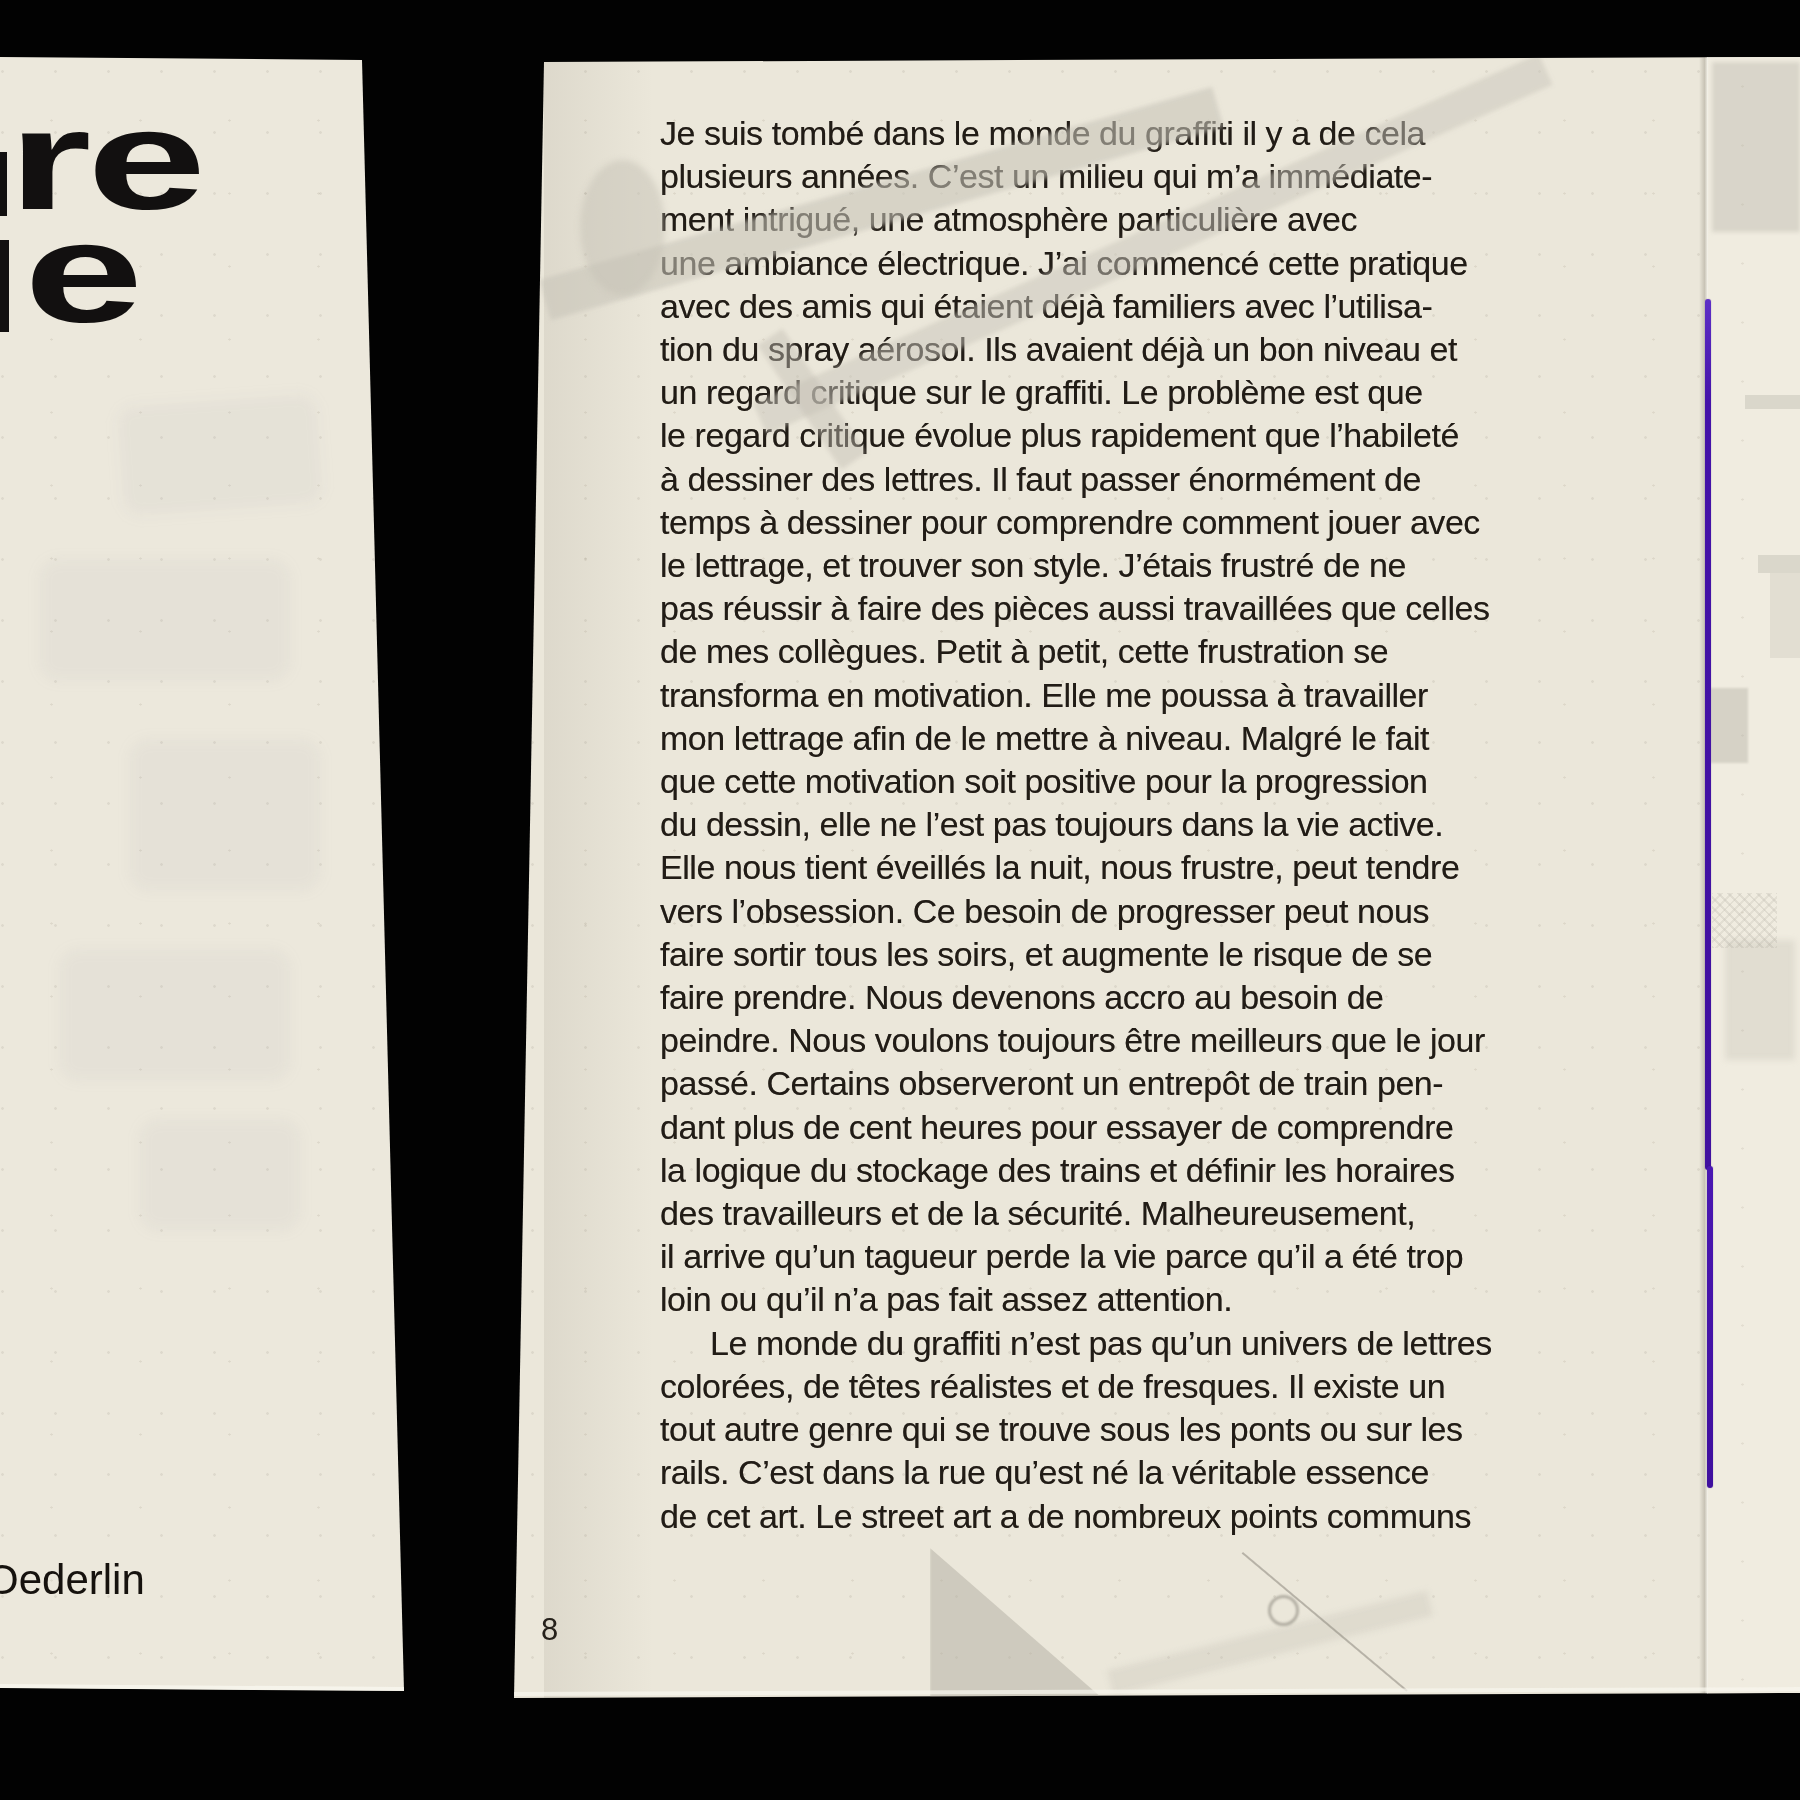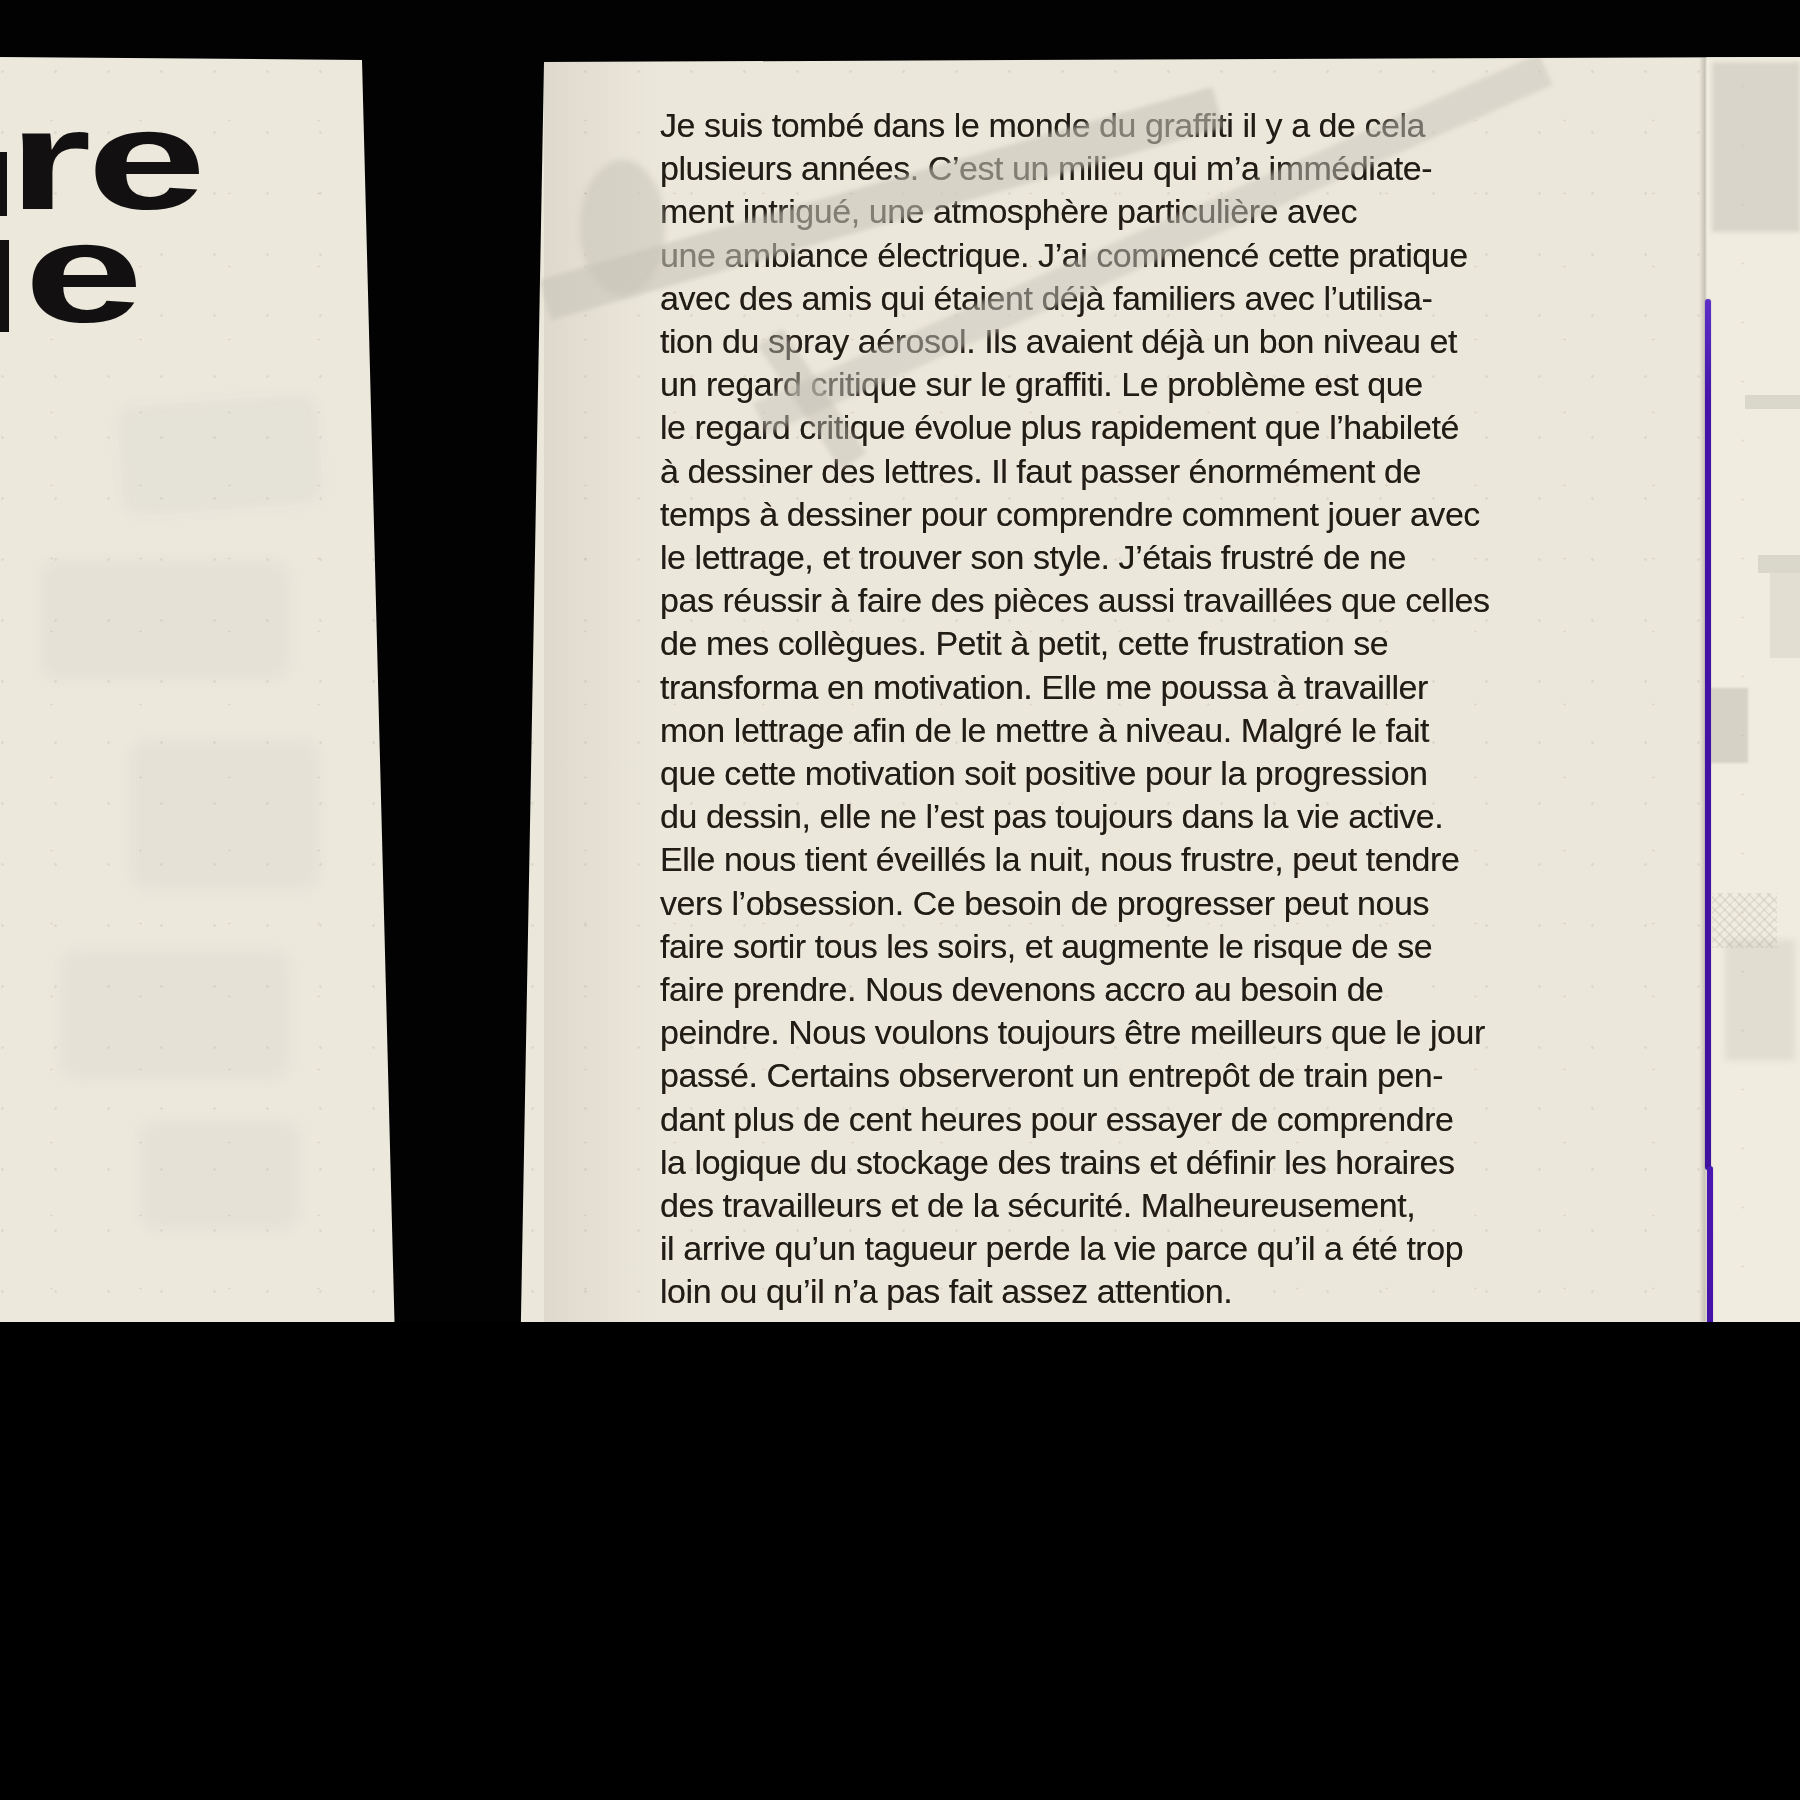--- a/index.html
+++ b/index.html
@@ -1,17 +1,17 @@
 <!DOCTYPE html>
 <html><head>
 <meta charset="utf-8">
 <title>Scanned zine spread</title>
 <style>
   html,body{margin:0;padding:0;background:#000;}
-  .stage{position:relative;width:1800px;height:1322px;background:#020202;overflow:hidden;
+  .stage{position:relative;width:1800px;height:1800px;background:#020202;overflow:hidden;
          font-family:"Liberation Sans", sans-serif;}
   .page{position:absolute;inset:0;
         background-color:#ECE8DC;
         background-image:
           radial-gradient(rgba(125,112,88,0.13) 1px, transparent 1.6px),
           radial-gradient(rgba(95,88,70,0.10) 1px, transparent 1.5px);
         background-size:89px 73px,53px 61px;
         background-position:7px 11px,29px 41px;}
   .left-page{clip-path:polygon(0px 57px,362px 60px,404px 1691px,0px 1688px);}
   .right-page{clip-path:polygon(544px 62px,1800px 57px,1800px 1693px,514px 1698px);background-color:#EBE7DA;}
@@ -30,21 +30,21 @@
   .gb2{left:40px;top:560px;width:250px;height:120px;}
   .gb3{left:130px;top:740px;width:190px;height:150px;}
   .gb4{left:60px;top:950px;width:230px;height:130px;}
   .gb5{left:140px;top:1120px;width:160px;height:110px;}
   .edge-left{position:absolute;left:0;top:1684px;width:404px;height:4px;
              background:rgba(250,248,240,0.75);transform:rotate(0.42deg);transform-origin:left center;}
 
   
   .gutter-shade{position:absolute;left:544px;top:62px;width:110px;height:1636px;
                 background:linear-gradient(90deg,rgba(110,102,88,0.11),rgba(110,102,88,0));}
-  .body-text{position:absolute;left:660px;top:104px;font-size:34px;line-height:43.2px;
+  .body-text{position:absolute;left:660px;top:112px;font-size:34px;line-height:43.2px;
              letter-spacing:-0.45px;color:#211c16;white-space:pre;
              text-shadow:0 0 0.5px rgba(35,28,22,0.55);}
   .page-number{position:absolute;left:541px;top:1612px;font-size:31px;color:#26211b;}
 
   .smudge{position:absolute;filter:blur(2px);}
   .sm1{left:545px;top:279px;width:700px;height:42px;background:rgba(200,196,185,0.58);
        transform:rotate(-16deg);transform-origin:left center;}
   .sm2{left:760px;top:402px;width:860px;height:34px;background:rgba(202,198,187,0.5);
        transform:rotate(-24deg);transform-origin:left center;}
   .sm3{left:770px;top:322px;width:150px;height:30px;background:rgba(195,191,180,0.45);

